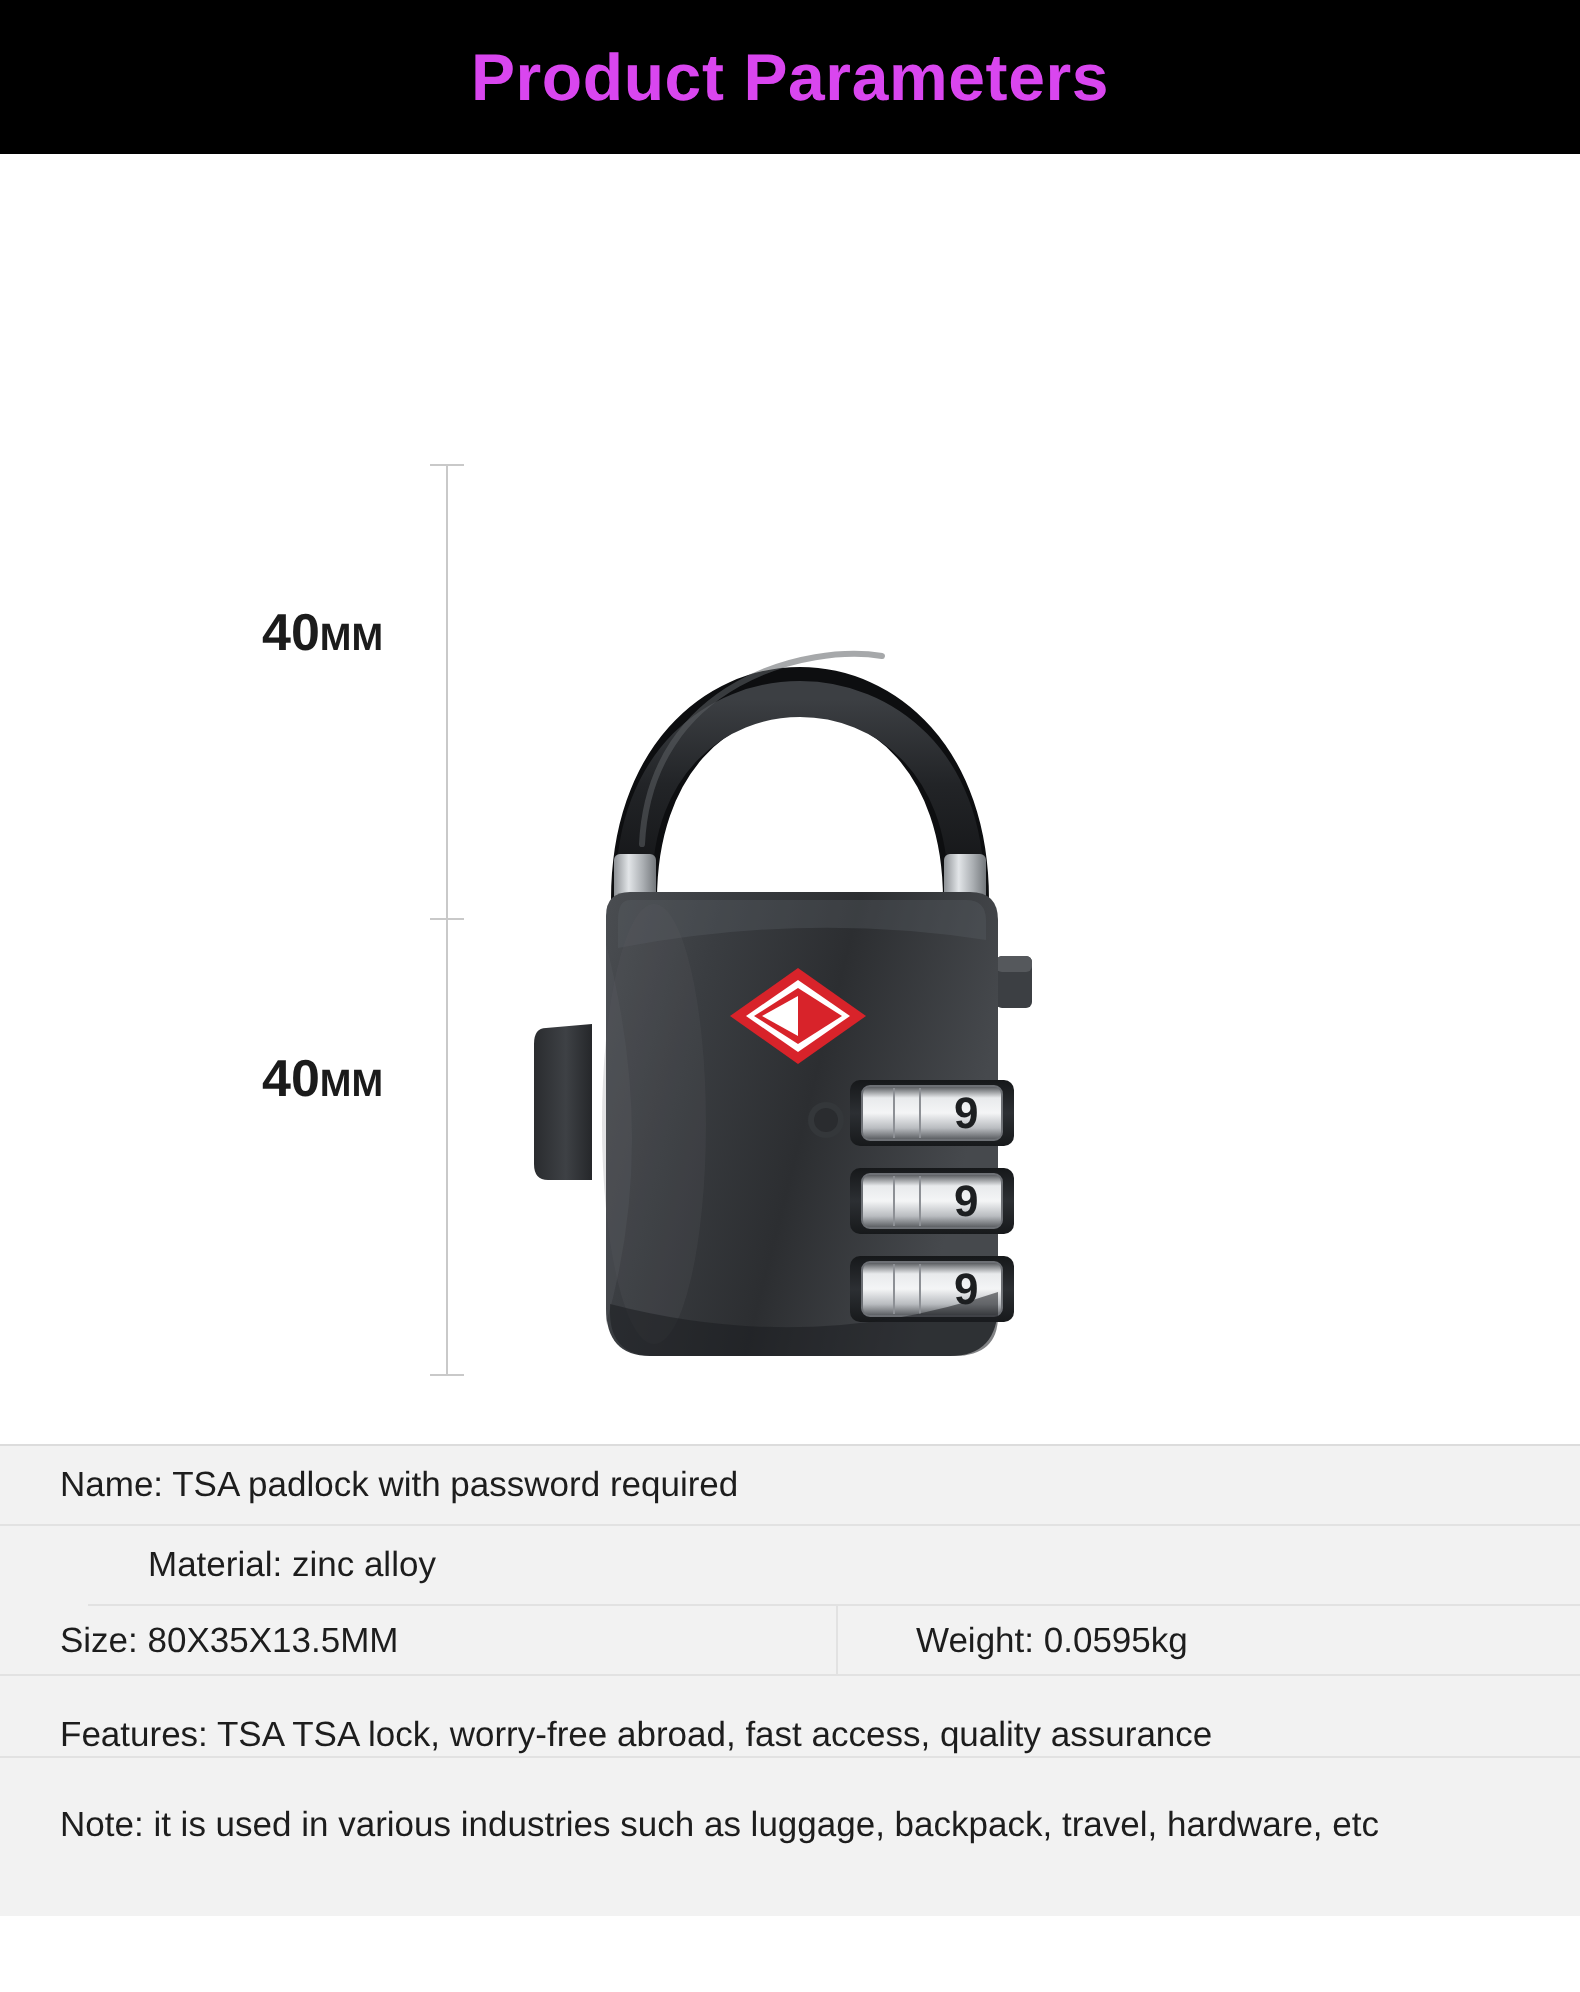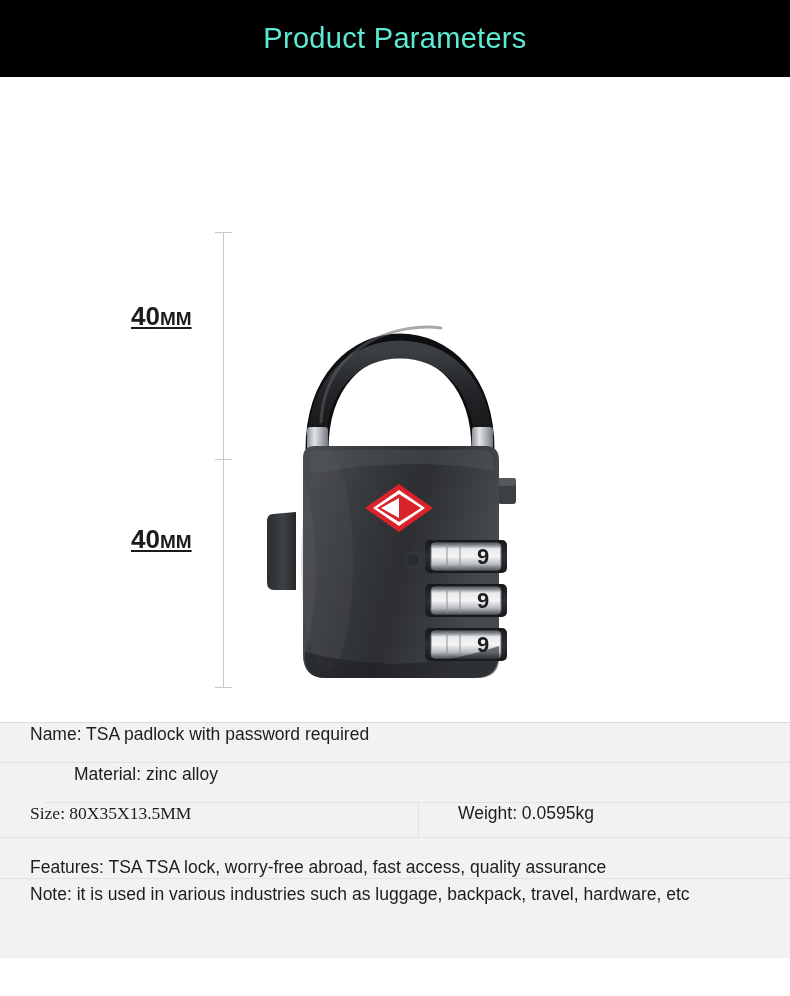--- a/index.html
+++ b/index.html
@@ -26,23 +26,23 @@
     left: 0;
     top: 0;
     width: 790px;
     height: 77px;
     background: #000000;
     display: flex;
     align-items: center;
     justify-content: center;
   }
   .header-title {
-    color: #5eead4;
-    font-size: 29px;
-    font-weight: normal;
+    color: #d946ef;
+    font-size: 33px;
+    font-weight: bold;
     letter-spacing: 0.3px;
   }
 
   
   .diagram {
     position: absolute;
     left: 0;
     top: 77px;
     width: 790px;
     height: 643px;
@@ -70,21 +70,20 @@
   .vtick.t3 { top: 610px; }
 
   .vlabel {
     position: absolute;
     left: 131px;
     width: 80px;
     text-align: left;
     color: #1b1b1b;
     font-size: 26px;
     font-weight: bold;
-    text-decoration: underline;
   }
   .vlabel .unit { font-size: 19px; font-weight: bold; }
   .vlabel.l1 { top: 224px; }
   .vlabel.l2 { top: 447px; }
 
   
   .hline {
     position: absolute;
     left: 267px;
     top: 662px;
@@ -140,34 +139,34 @@
     top: 722px;
     width: 790px;
     height: 236px;
     background: #f2f2f2;
     border-top: 1px solid #dcdcdc;
   }
   .spec-row {
     position: relative;
     border-bottom: 1px solid #e2e2e2;
     display: flex;
+    align-items: center;
     padding: 0 0 0 30px;
     box-sizing: border-box;
     color: #1d1d1d;
     font-size: 17.5px;
   }
   .spec-row.r1 { height: 40px; }
   .spec-row.r2 { height: 40px; margin-left: 44px; }
   .spec-row.r3 { height: 35px; padding-right: 0; }
   .spec-row.r4 { height: 41px; align-items: flex-end; padding-top: 6px; }
-  .spec-row.r5 { height: 62px; align-items: flex-start; padding-top: 4px; border-bottom: none; }
+  .spec-row.r5 { height: 62px; align-items: center; padding-top: 4px; border-bottom: none; }
   .spec-cell-left {
     flex: 0 0 auto;
     width: 395px;
-    font-family: Liberation Serif, serif;
   }
   .spec-cell-right {
     flex: 1 1 auto;
     padding-left: 33px;
     box-sizing: border-box;
   }
   .spec-full {
     width: 740px;
     line-height: 1.28;
   }

